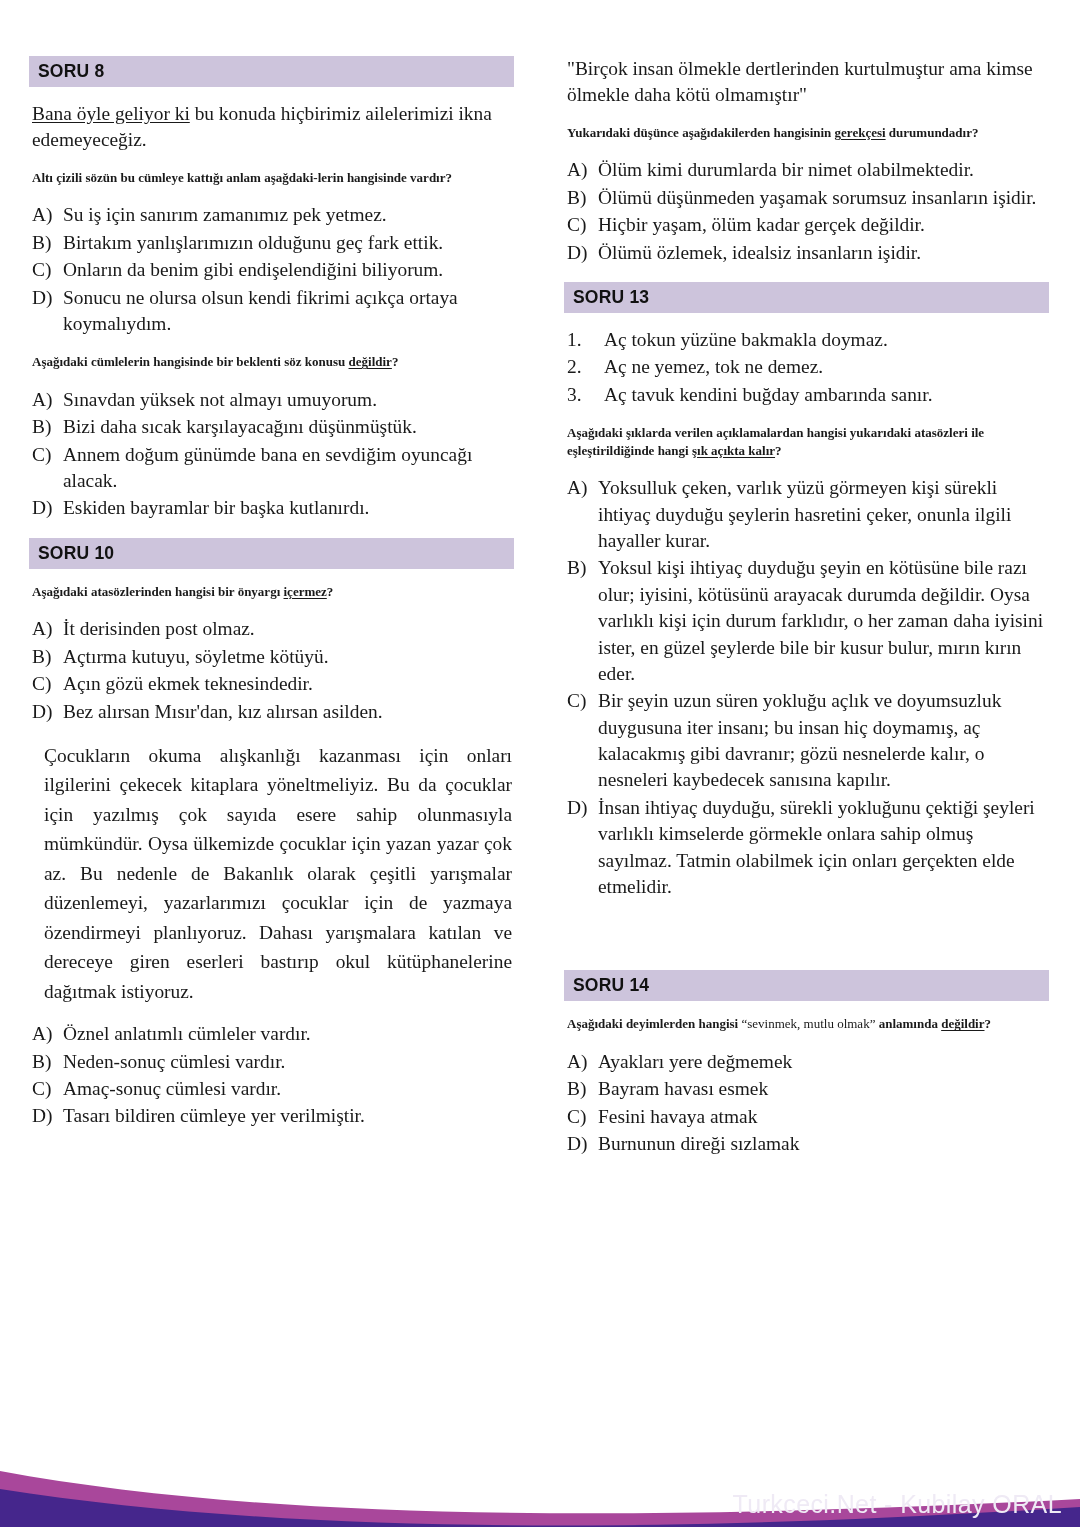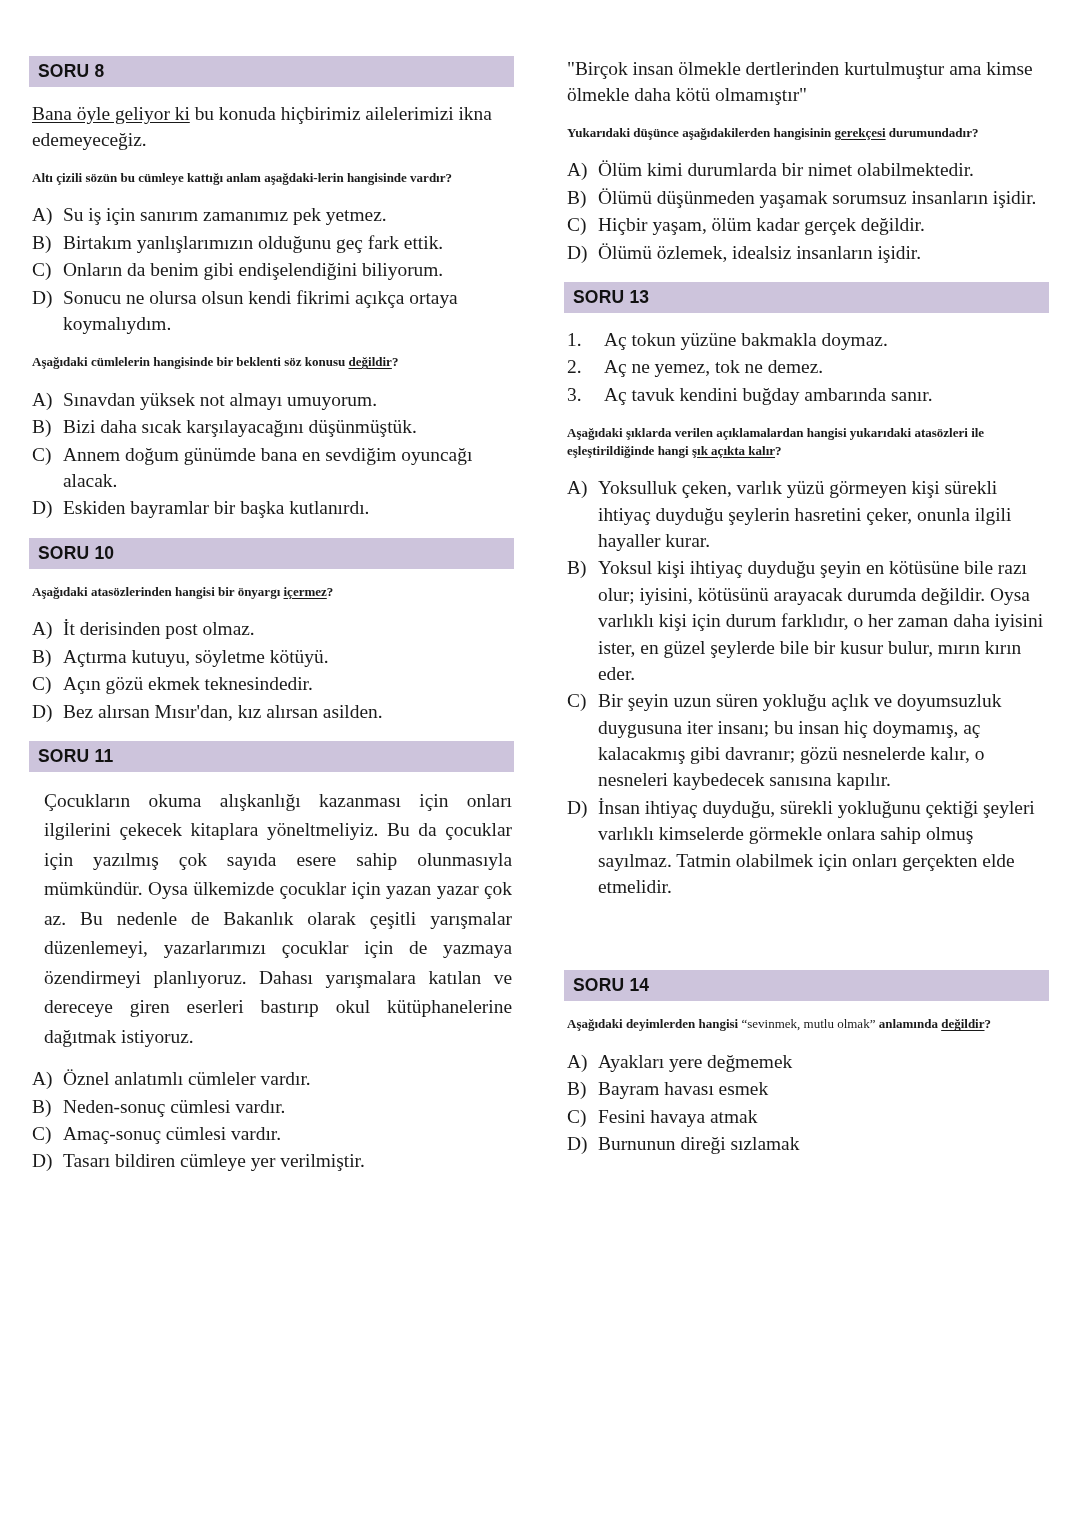--- a/index.html
+++ b/index.html
@@ -197,21 +197,20 @@
               <span class="option-text">Açın gözü ekmek teknesindedir.</span>
             </li>
           <li class="option">
               <span class="option-label">D)</span>
               <span class="option-text">Bez alırsan Mısır'dan, kız alırsan asilden.</span>
             </li>
         </ul>
       </div>
 
       <div class="question-block">
-        <div class="soru-header">SORU 11</div>
         <p class="passage justify">Çocukların okuma alışkanlığı kazanması için onları ilgilerini çekecek kitaplara yöneltmeliyiz. Bu da çocuklar için yazılmış çok sayıda esere sahip olunmasıyla mümkündür. Oysa ülkemizde çocuklar için yazan yazar çok az. Bu nedenle de Bakanlık olarak çeşitli yarışmalar düzenlemeyi, yazarlarımızı çocuklar için de yazmaya özendirmeyi planlıyoruz. Dahası yarışmalara katılan ve dereceye giren eserleri bastırıp okul kütüphanelerine dağıtmak istiyoruz.</p>
         <ul class="options">
           <li class="option">
               <span class="option-label">A)</span>
               <span class="option-text">Öznel anlatımlı cümleler vardır.</span>
             </li>
           <li class="option">
               <span class="option-label">B)</span>
               <span class="option-text">Neden-sonuç cümlesi vardır.</span>
             </li>
@@ -311,13 +310,20 @@
           <li class="option">
               <span class="option-label">D)</span>
               <span class="option-text">Burnunun direği sızlamak</span>
             </li>
         </ul>
       </div>
 
     </div>
   </div>
 
+  <div class="footer">
+    <svg viewBox="0 0 1080 90" preserveAspectRatio="none">
+      <path fill="#a9479b" d="M0,34 C260,82 620,86 1080,62 L1080,90 L0,90 Z"></path>
+      <path fill="#45268c" d="M0,52 C280,96 640,98 1080,70 L1080,90 L0,90 Z"></path>
+    </svg>
+    <div class="footer-text">Turkceci.Net  -  Kubilay ORAL</div>
+  </div>
 </div>
 
 </body></html>

